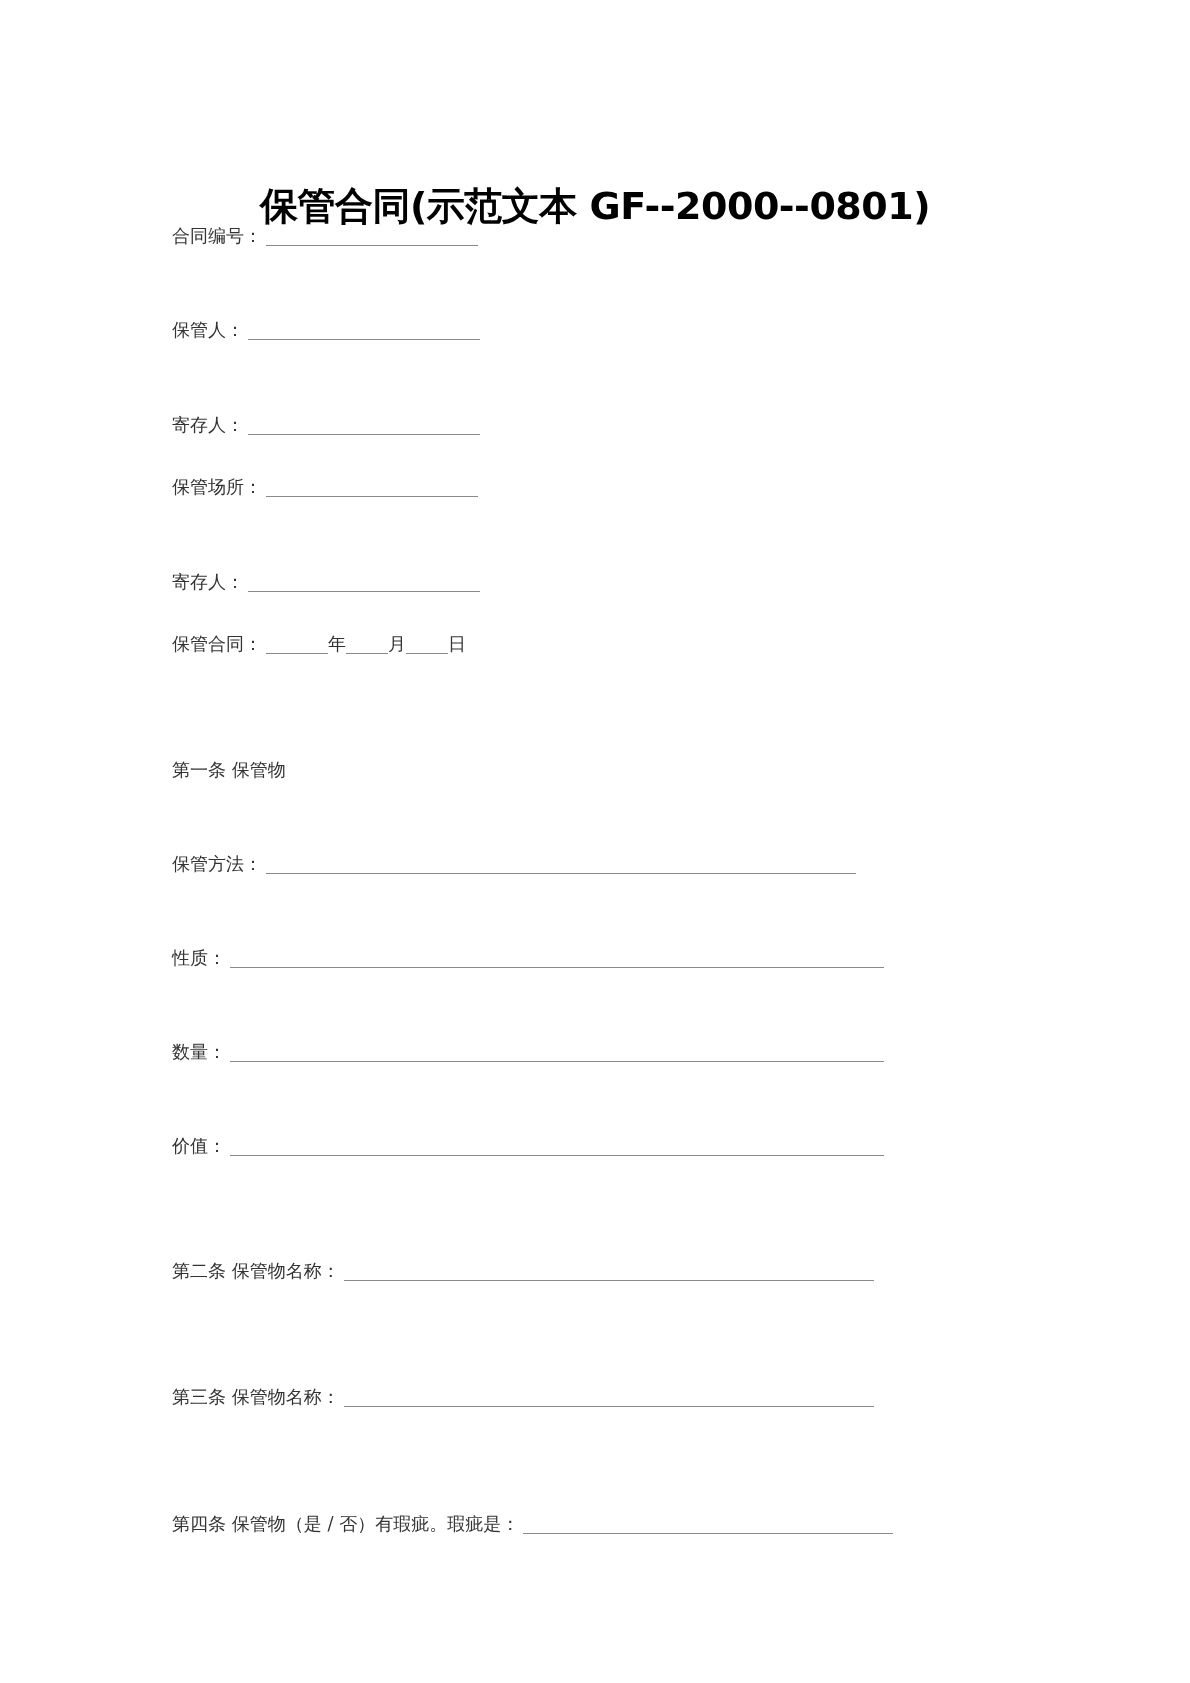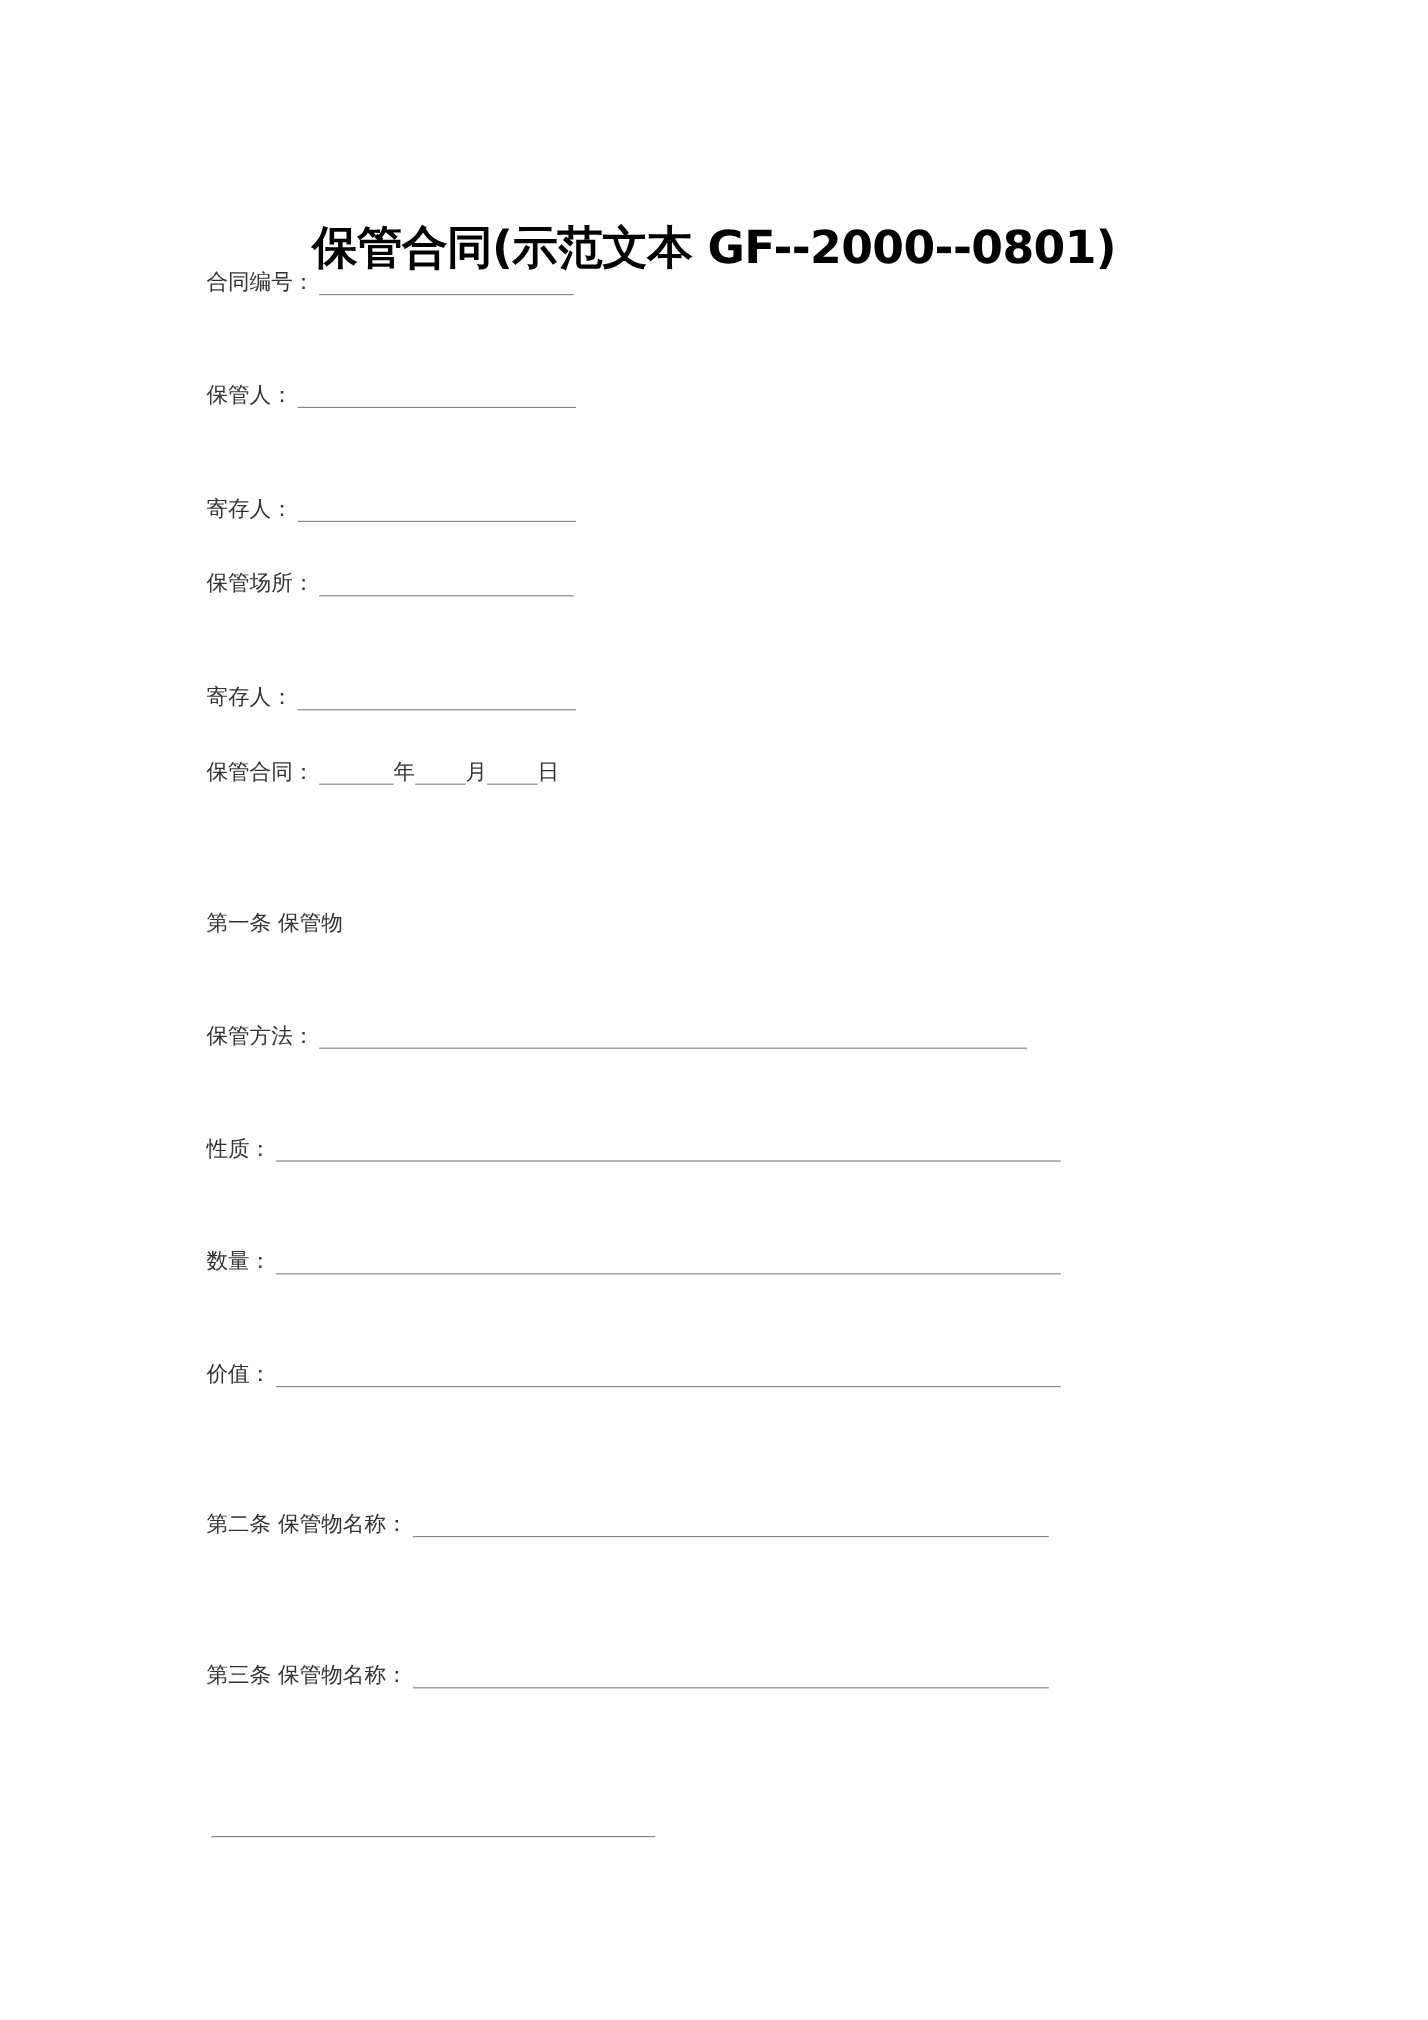--- a/index.html
+++ b/index.html
@@ -82,15 +82,16 @@
     <span>第二条  保管物名称：</span>
     <span class="blank" style="width:530px"></span>
   </div>
 
   <div class="row" style="top:1385px">
     <span>第三条  保管物名称：</span>
     <span class="blank" style="width:530px"></span>
   </div>
 
   <div class="row" style="top:1512px">
+    <span>第四条  保管物（是 / 否）有瑕疵。瑕疵是：</span>
     <span class="blank" style="width:370px"></span>
   </div>
 </div>
 
 </body></html>

